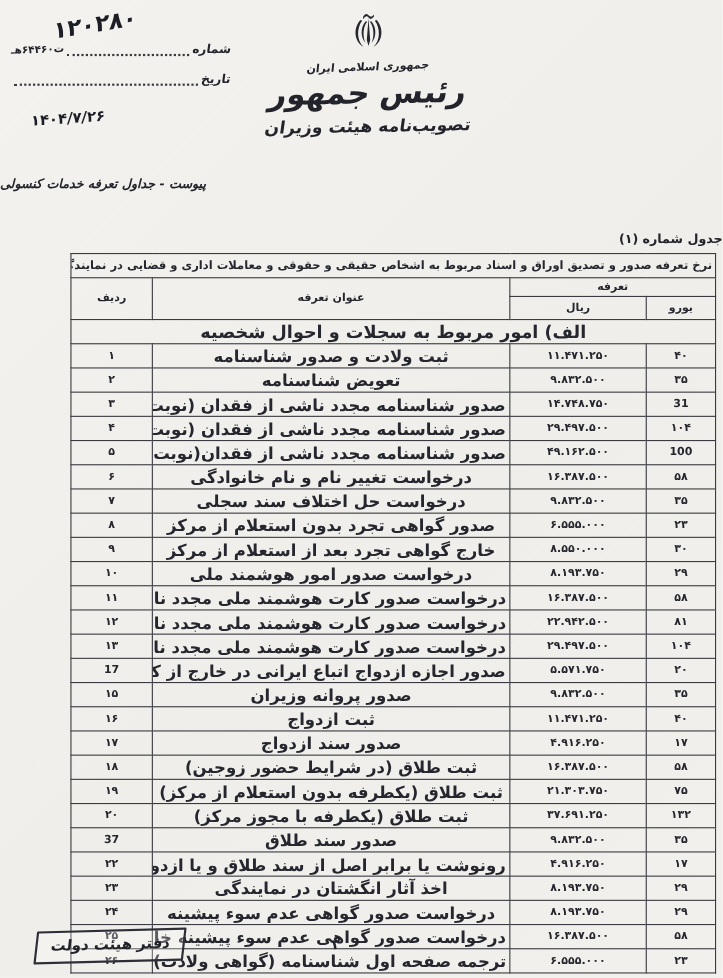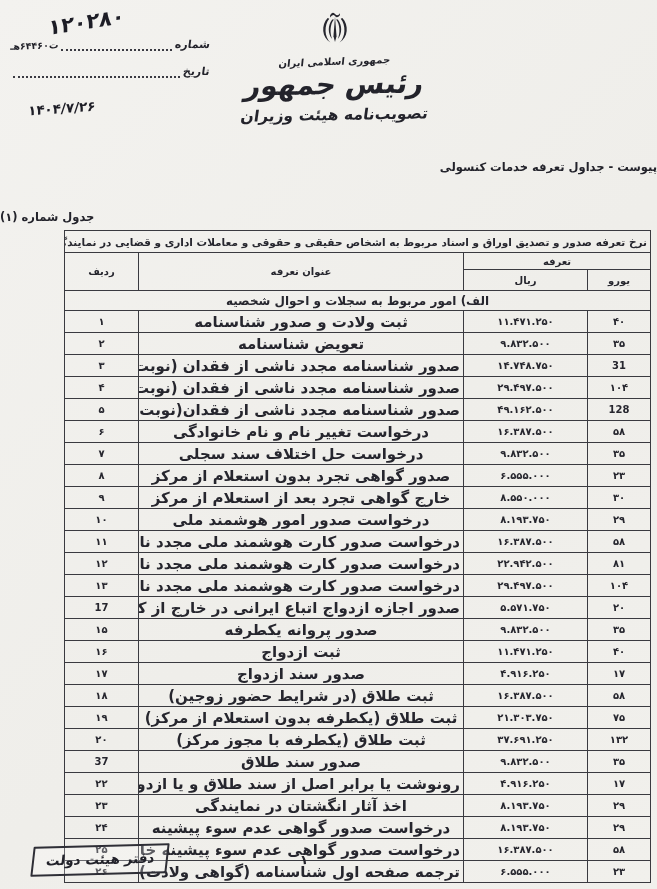--- a/index.html
+++ b/index.html
@@ -23,40 +23,40 @@
     position:absolute;top:76px;left:18px;font-size:13.5px;font-weight:bold;
     transform:rotate(-4deg) skewX(-6deg);letter-spacing:1px;color:#1d1d26;
   }
   
   .letterhead{position:absolute;top:6px;left:0;right:0;text-align:center;pointer-events:none;}
   .letterhead .inner{display:inline-block;transform:translateX(6px);}
   .emblem{display:block;margin:0 auto 2px auto;}
   .org-line{font-size:10px;font-weight:bold;transform:skewX(-8deg) rotate(-2deg);}
   .president{font-size:28px;font-weight:bold;transform:skewX(-10deg) rotate(-1deg);line-height:1.25;}
   .doctype{font-size:15.5px;font-weight:bold;transform:skewX(-9deg) rotate(-1deg);margin-top:4px;}
-  .subtitle{position:absolute;top:160px;left:0;right:0;text-align:right;font-size:11.5px;font-weight:bold;}
-  
-  .table-title{position:absolute;top:210px;left:0;right:0;text-align:left;font-size:11.5px;font-weight:bold;}
+  .subtitle{position:absolute;top:160px;left:0;right:0;text-align:left;font-size:11.5px;font-weight:bold;font-style:italic;}
+  
+  .table-title{position:absolute;top:210px;left:0;right:0;text-align:right;font-size:11.5px;font-weight:bold;}
   table.tariff{
     position:absolute;top:230px;right:6px;width:586px;
     border-collapse:collapse;table-layout:fixed;
     font-size:10px;font-weight:bold;color:#26262e;
   }
   table.tariff td,table.tariff th{
     border:1px solid #3a3a40;text-align:center;vertical-align:middle;
     padding:1px 3px;overflow:hidden;white-space:nowrap;
   }
   col.w-no{width:74px;}
   col.w-title{width:325px;}
   col.w-rial{width:124px;}
   col.w-euro{width:63px;}
   tr.main-head th{height:19px;font-size:10.5px;}
   tr.sub-head th{height:14px;}
   tr.unit-head th{height:18px;}
-  tr.section th{height:17px;font-size:12px;}
+  tr.section th{height:17px;font-size:16px;}
   td.c-no{height:19px;}
   td.c-title{font-size:15px;}
   td.c-rial{letter-spacing:1px;}
   
   .page-number{position:absolute;top:852px;left:300px;font-size:13px;font-weight:bold;transform:rotate(-6deg);}
   .stamp{
     position:absolute;top:845px;left:32px;border:2px solid #2e2e36;border-radius:1px;
     padding:4px 12px 6px 12px;font-size:13.5px;font-weight:bold;
     transform:rotate(-1.5deg) skewX(-8deg);color:#22222a;background:rgba(255,255,255,0.25);
   }
@@ -143,21 +143,21 @@
         <td class="c-title">صدور شناسنامه مجدد ناشی از فقدان (نوبت اول)</td>
         <td class="c-no">۳</td>
       </tr>
       <tr>
         <td class="c-euro">۱۰۴</td>
         <td class="c-rial">۲۹.۴۹۷.۵۰۰</td>
         <td class="c-title">صدور شناسنامه مجدد ناشی از فقدان (نوبت دوم)</td>
         <td class="c-no">۴</td>
       </tr>
       <tr>
-        <td class="c-euro">128</td>
+        <td class="c-euro">100</td>
         <td class="c-rial">۴۹.۱۶۲.۵۰۰</td>
         <td class="c-title">صدور شناسنامه مجدد ناشی از فقدان(نوبت سوم و پس از آن)</td>
         <td class="c-no">۵</td>
       </tr>
       <tr>
         <td class="c-euro">۵۸</td>
         <td class="c-rial">۱۶.۳۸۷.۵۰۰</td>
         <td class="c-title">درخواست تغییر نام و نام خانوادگی</td>
         <td class="c-no">۶</td>
       </tr>
@@ -205,21 +205,21 @@
       </tr>
       <tr>
         <td class="c-euro">۲۰</td>
         <td class="c-rial">۵.۵۷۱.۷۵۰</td>
         <td class="c-title">صدور اجازه ازدواج اتباع ایرانی در خارج از کشور</td>
         <td class="c-no">17</td>
       </tr>
       <tr>
         <td class="c-euro">۳۵</td>
         <td class="c-rial">۹.۸۳۲.۵۰۰</td>
-        <td class="c-title">صدور پروانه یکطرفه</td>
+        <td class="c-title">صدور پروانه وزیران</td>
         <td class="c-no">۱۵</td>
       </tr>
       <tr>
         <td class="c-euro">۴۰</td>
         <td class="c-rial">۱۱.۴۷۱.۲۵۰</td>
         <td class="c-title">ثبت ازدواج</td>
         <td class="c-no">۱۶</td>
       </tr>
       <tr>
         <td class="c-euro">۱۷</td>

